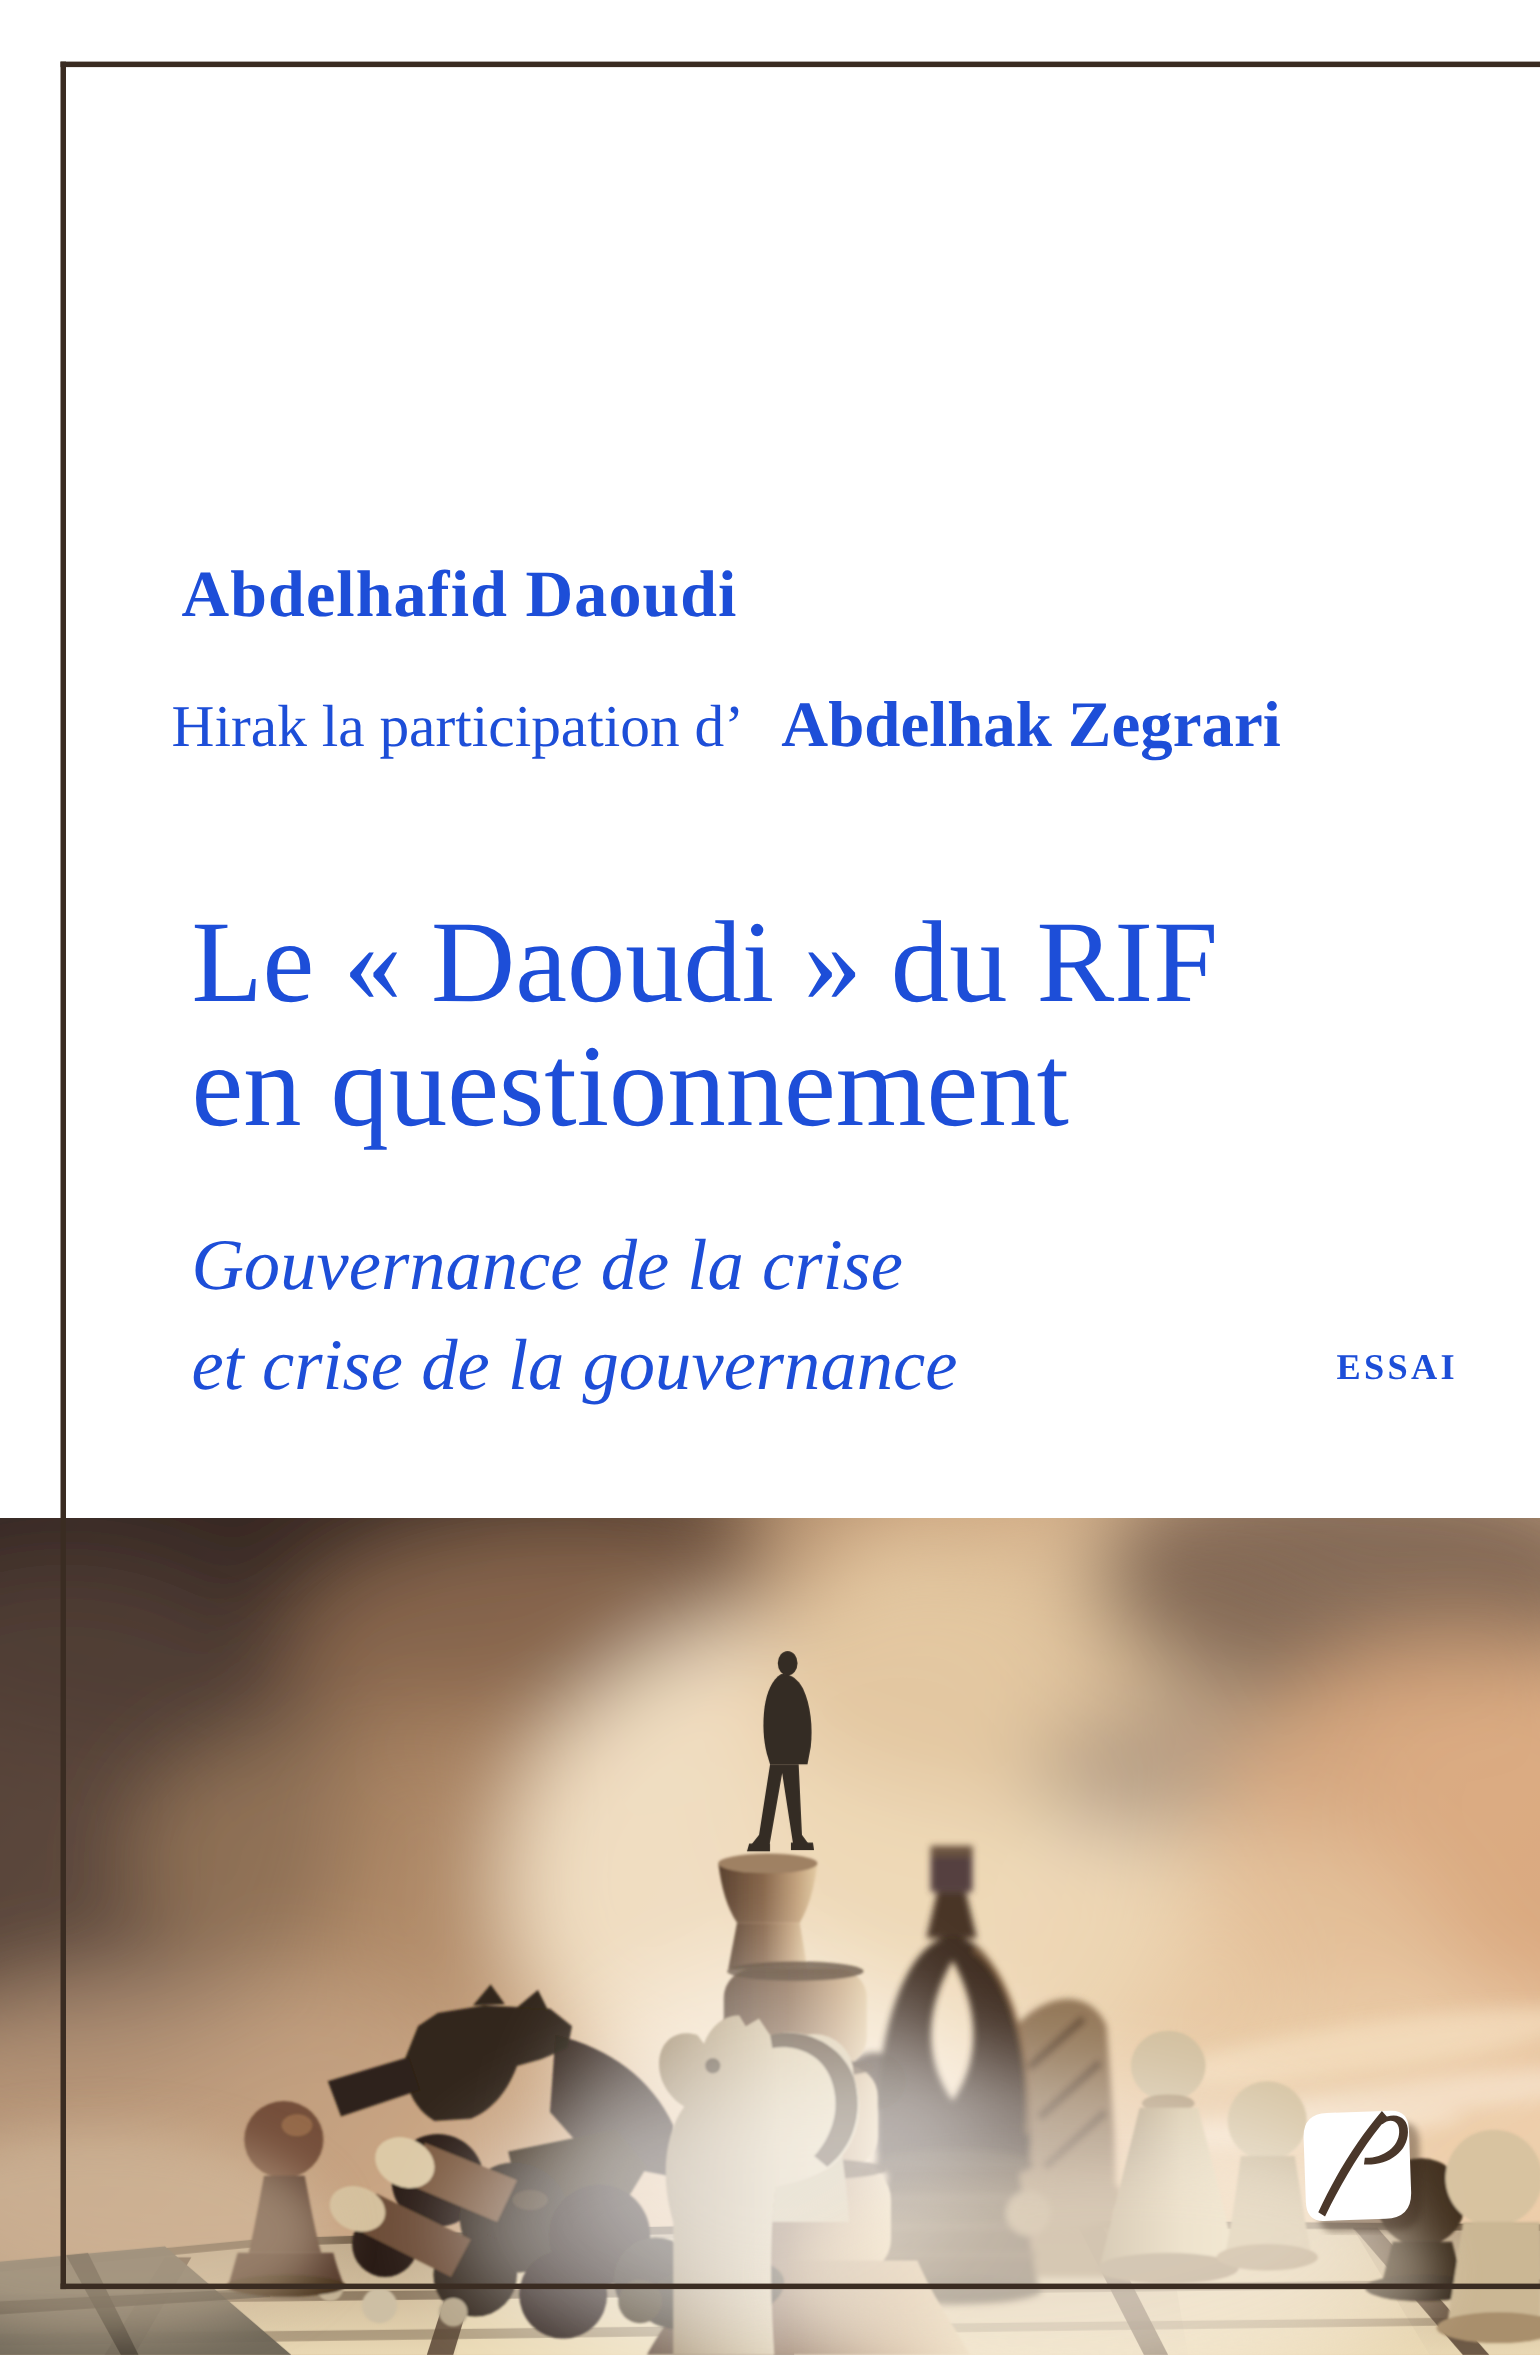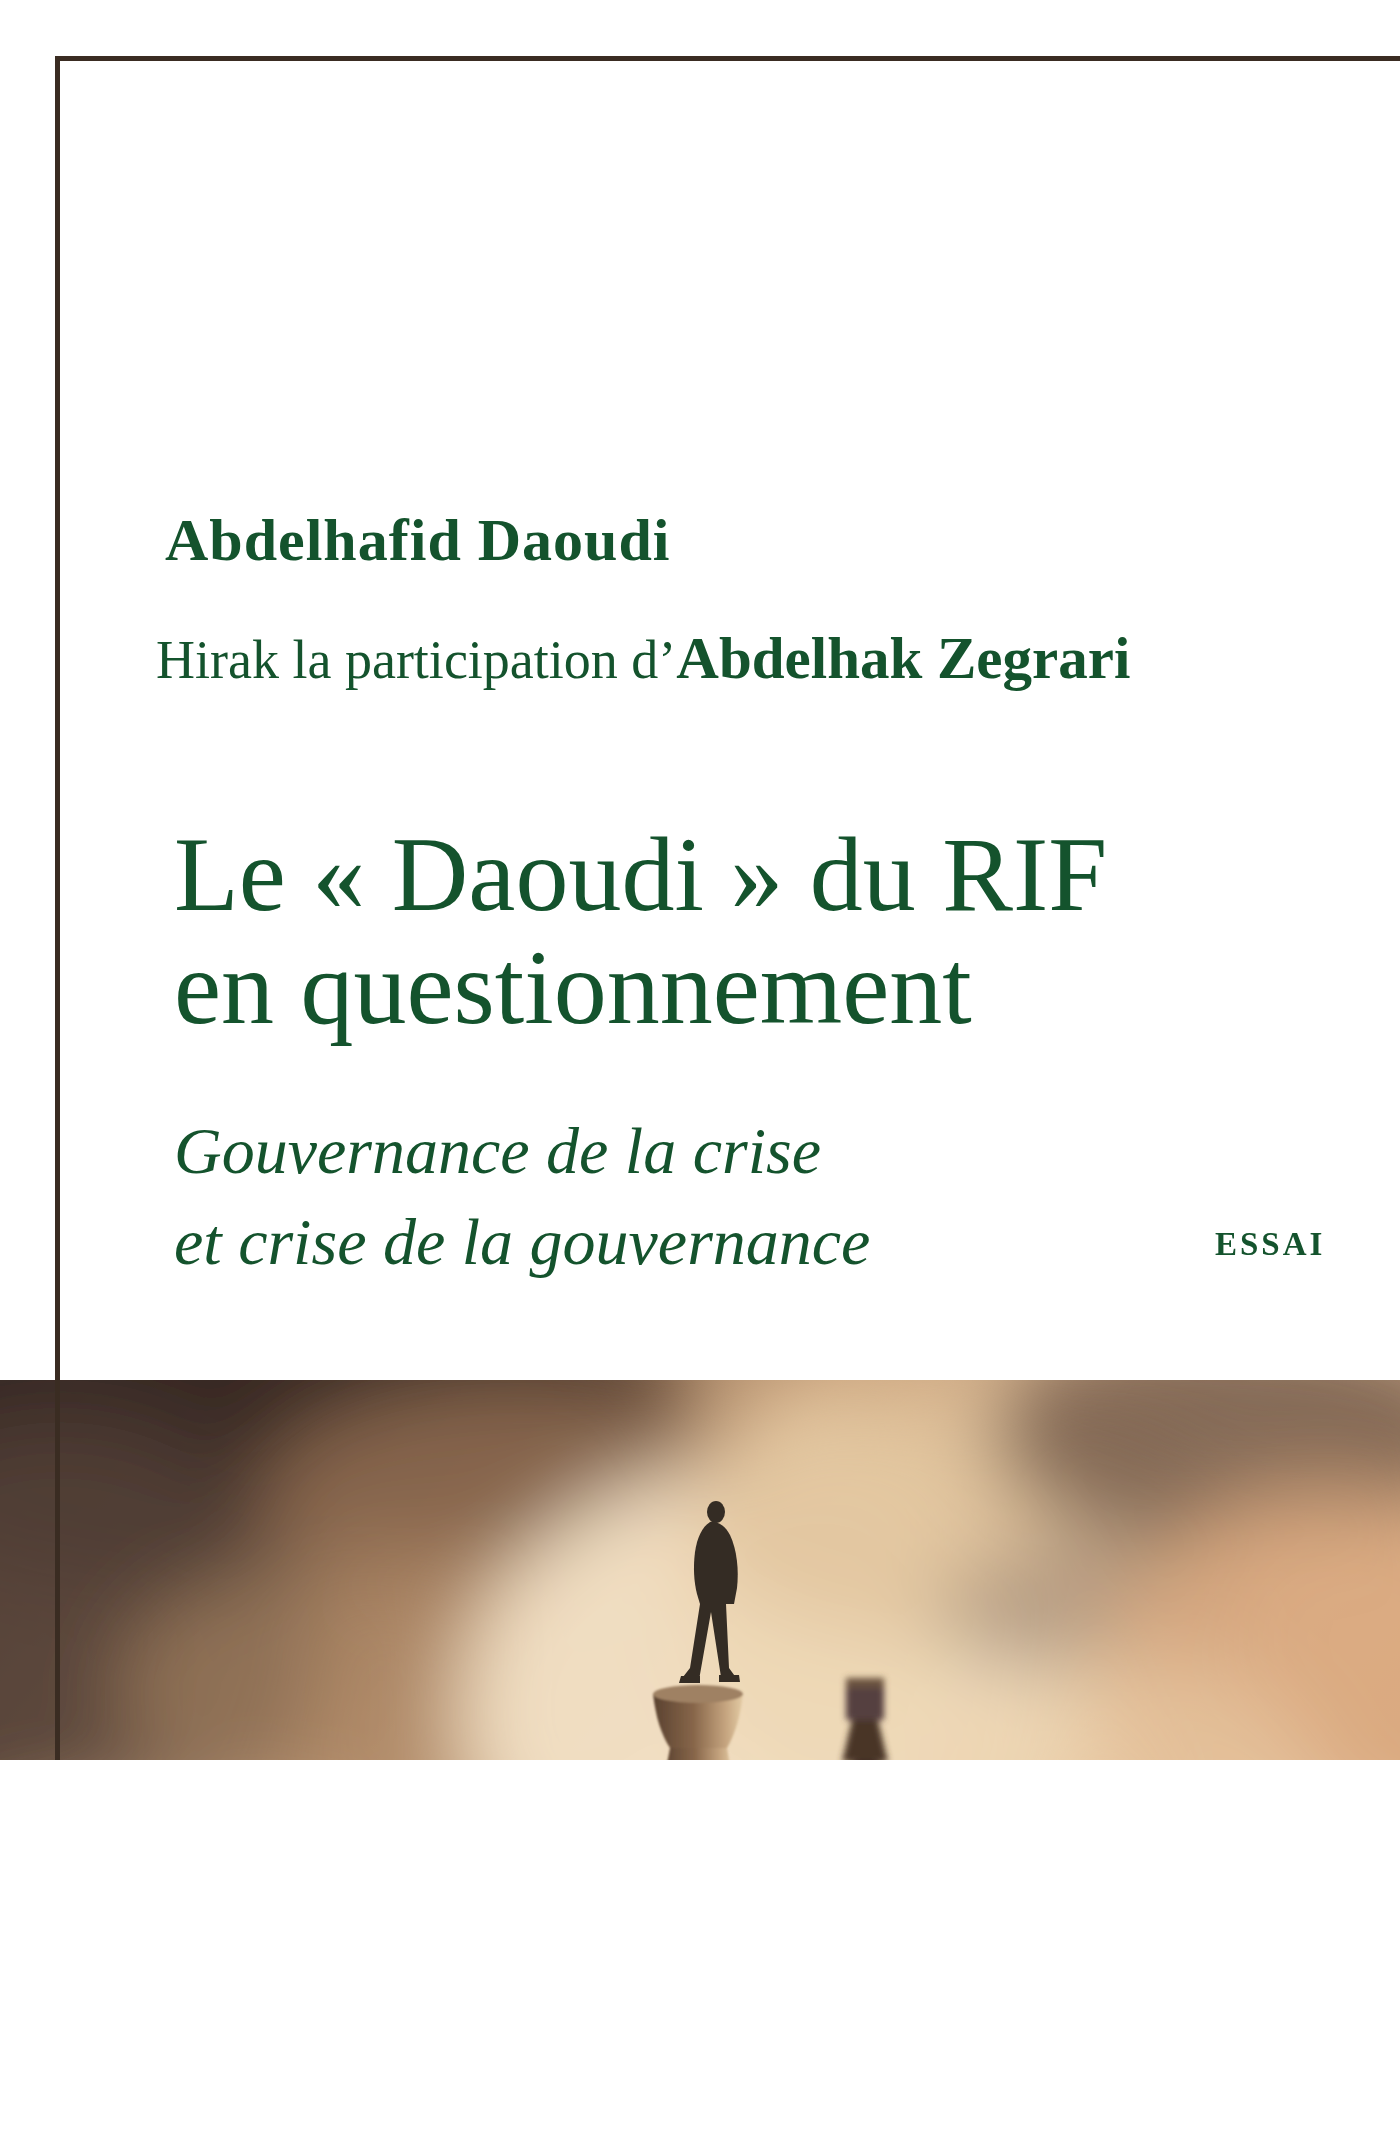--- a/index.html
+++ b/index.html
@@ -1,27 +1,27 @@
 <!DOCTYPE html>
 <html><head>
 <meta charset="utf-8">
 <style>
   html,body{margin:0;padding:0;background:#ffffff;}
-  #cover{position:relative;width:1400px;height:1760px;background:#ffffff;overflow:hidden;
-         font-family:"Liberation Serif", serif;color:#14532d;}
+  #cover{position:relative;width:1400px;height:2141px;background:#ffffff;overflow:hidden;
+         font-family:"Liberation Serif", serif;color:#1d4ed8;}
   
   .frame{position:absolute;background:#3a2c22;z-index:6;}
   #frame-top{left:55px;top:56px;width:1345px;height:5px;}
   #frame-left{left:55px;top:56px;width:5px;height:2025px;}
   #frame-bottom{left:55px;top:2076px;width:1345px;height:5px;}
   
   .txt{position:absolute;white-space:nowrap;z-index:4;}
   #author{left:165px;top:506px;font-size:60px;font-weight:bold;letter-spacing:1px;}
   #participation{left:156px;top:628px;font-size:54px;line-height:60px;}
-  #participation b{font-size:59px;font-weight:bold;}
+  #participation b{font-size:59px;font-weight:bold;margin-left:34px;}
   #title{left:174px;top:818px;font-size:106px;line-height:113px;font-weight:normal;}
   #subtitle{left:174px;top:1105px;font-size:66px;line-height:91px;font-style:italic;font-family:Liberation Serif, serif;}
   #genre{left:1215px;top:1200px;font-size:33px;letter-spacing:3px;font-weight:600;margin-top:26px;}
   
   #photo{position:absolute;left:0;top:1380px;width:1400px;height:761px;z-index:1;}
   #photo svg{display:block;}
   
   #logo{position:absolute;left:1170px;top:1908px;width:126px;height:124px;z-index:5;}
 </style>
 </head>

